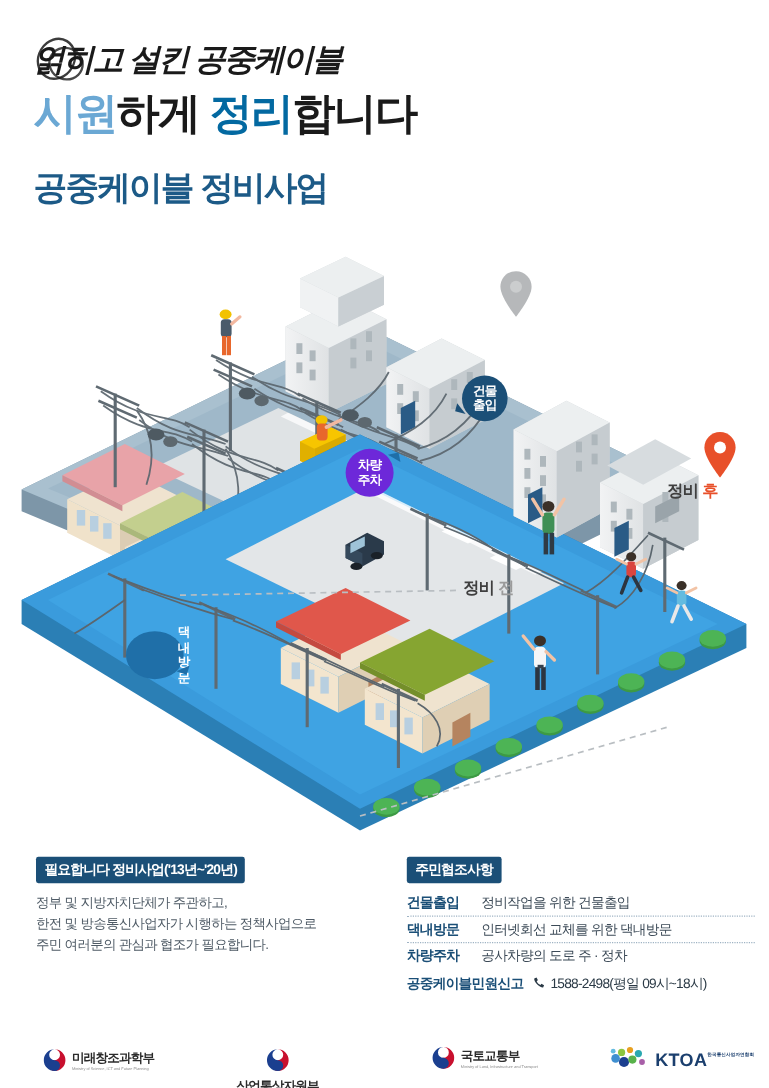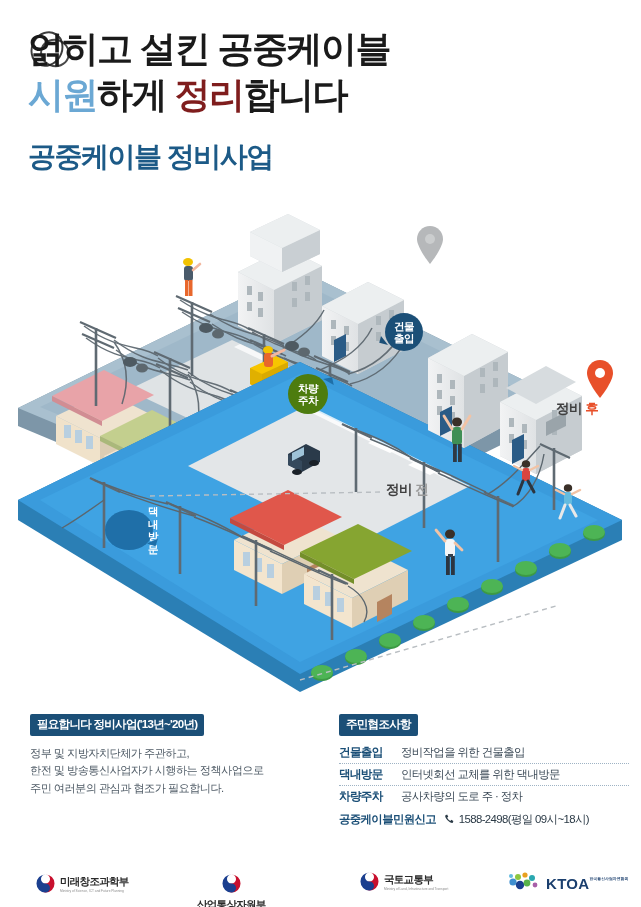--- a/index.html
+++ b/index.html
@@ -8,25 +8,25 @@
     background: #ffffff;
     font-family: "Liberation Sans", sans-serif;
     overflow: hidden;
     position: relative;
   }
   .poster { position: relative; width: 641px; height: 907px; }
 
   
   .headline { position: absolute; left: 28px; top: 26px; width: 500px; }
   .hl-line { font-weight: bold; letter-spacing: -1.5px; white-space: nowrap; }
-  .hl1 { font-size: 36px; line-height: 46px; color: #1a1a1a; }
+  .hl1 { font-size: 26px; line-height: 46px; color: #1a1a1a; font-style: italic; }
   .hl2 { font-size: 36px; line-height: 46px; color: #1a1a1a; }
   .hl3 { font-size: 28px; line-height: 46px; color: #1c5a87; margin-top: 16px; }
   .tint-light { color: #6ba8d4; }
-  .tint-mid   { color: #7f1d1d; }
+  .tint-mid   { color: #0369a1; }
   .tangle {
     display: inline-block; position: relative;
     color: #1a1a1a;
   }
   .tangle::after {
     content: ""; position: absolute; left: 2px; top: 6px;
     width: 30px; height: 30px;
     border: 2.5px solid #1a1a1a; border-radius: 50%;
     transform: rotate(-18deg) skewX(-8deg);
     opacity: .85; pointer-events: none;
@@ -60,21 +60,21 @@
     color: #ffffff; font-weight: bold; font-size: 10.5px;
     line-height: 12.5px; letter-spacing: -0.6px; text-align: center;
   }
   .badge span { display: block; }
   .badge-bldg { left: 385px; top: 313px; width: 38px; height: 38px; background: #1b4f77; }
   .badge-bldg::after {
     content:""; position:absolute; left:-5px; top:24px;
     border-left: 9px solid #1b4f77; border-top: 7px solid transparent;
     border-bottom: 0 solid transparent; transform: rotate(14deg);
   }
-  .badge-car { left: 288px; top: 374px; width: 40px; height: 40px; background: #4d7c0f; }
+  .badge-car { left: 288px; top: 374px; width: 40px; height: 40px; background: #6d28d9; }
   .badge-car::after {
     content:""; position:absolute; right:-5px; top:4px;
     border-right: 9px solid #1f6fa8; border-top: 0 solid transparent;
     border-bottom: 8px solid transparent; transform: rotate(-12deg);
   }
   .badge-home { left: 105px; top: 510px; width: 40px; height: 40px; background: #1f6fa8; }
   .badge-home::after {
     content:""; position:absolute; right:-4px; bottom:5px;
     border-right: 9px solid #1f6fa8; border-top: 8px solid transparent;
     border-bottom: 0 solid transparent; transform: rotate(18deg);
@@ -557,21 +557,21 @@
     </div>
 
     <div class="badge badge-bldg" style="left:385px; top:103px;">
       <span>건물</span>
       <span>출입</span>
     </div>
     <div class="badge badge-car" style="left:288px; top:164px;">
       <span>차량</span>
       <span>주차</span>
     </div>
-    <div class="badge badge-home" style="left:105px; top:300px;padding-left:48px;">
+    <div class="badge badge-home" style="left:105px; top:316px;padding-left:48px;">
       <span>댁내</span>
       <span>방문</span>
     </div>
   </div>
 
   <div class="info">
 
     <div class="col-left">
       <div class="sec-tag">필요합니다 정비사업('13년~'20년)</div>
       <div class="body-txt">

